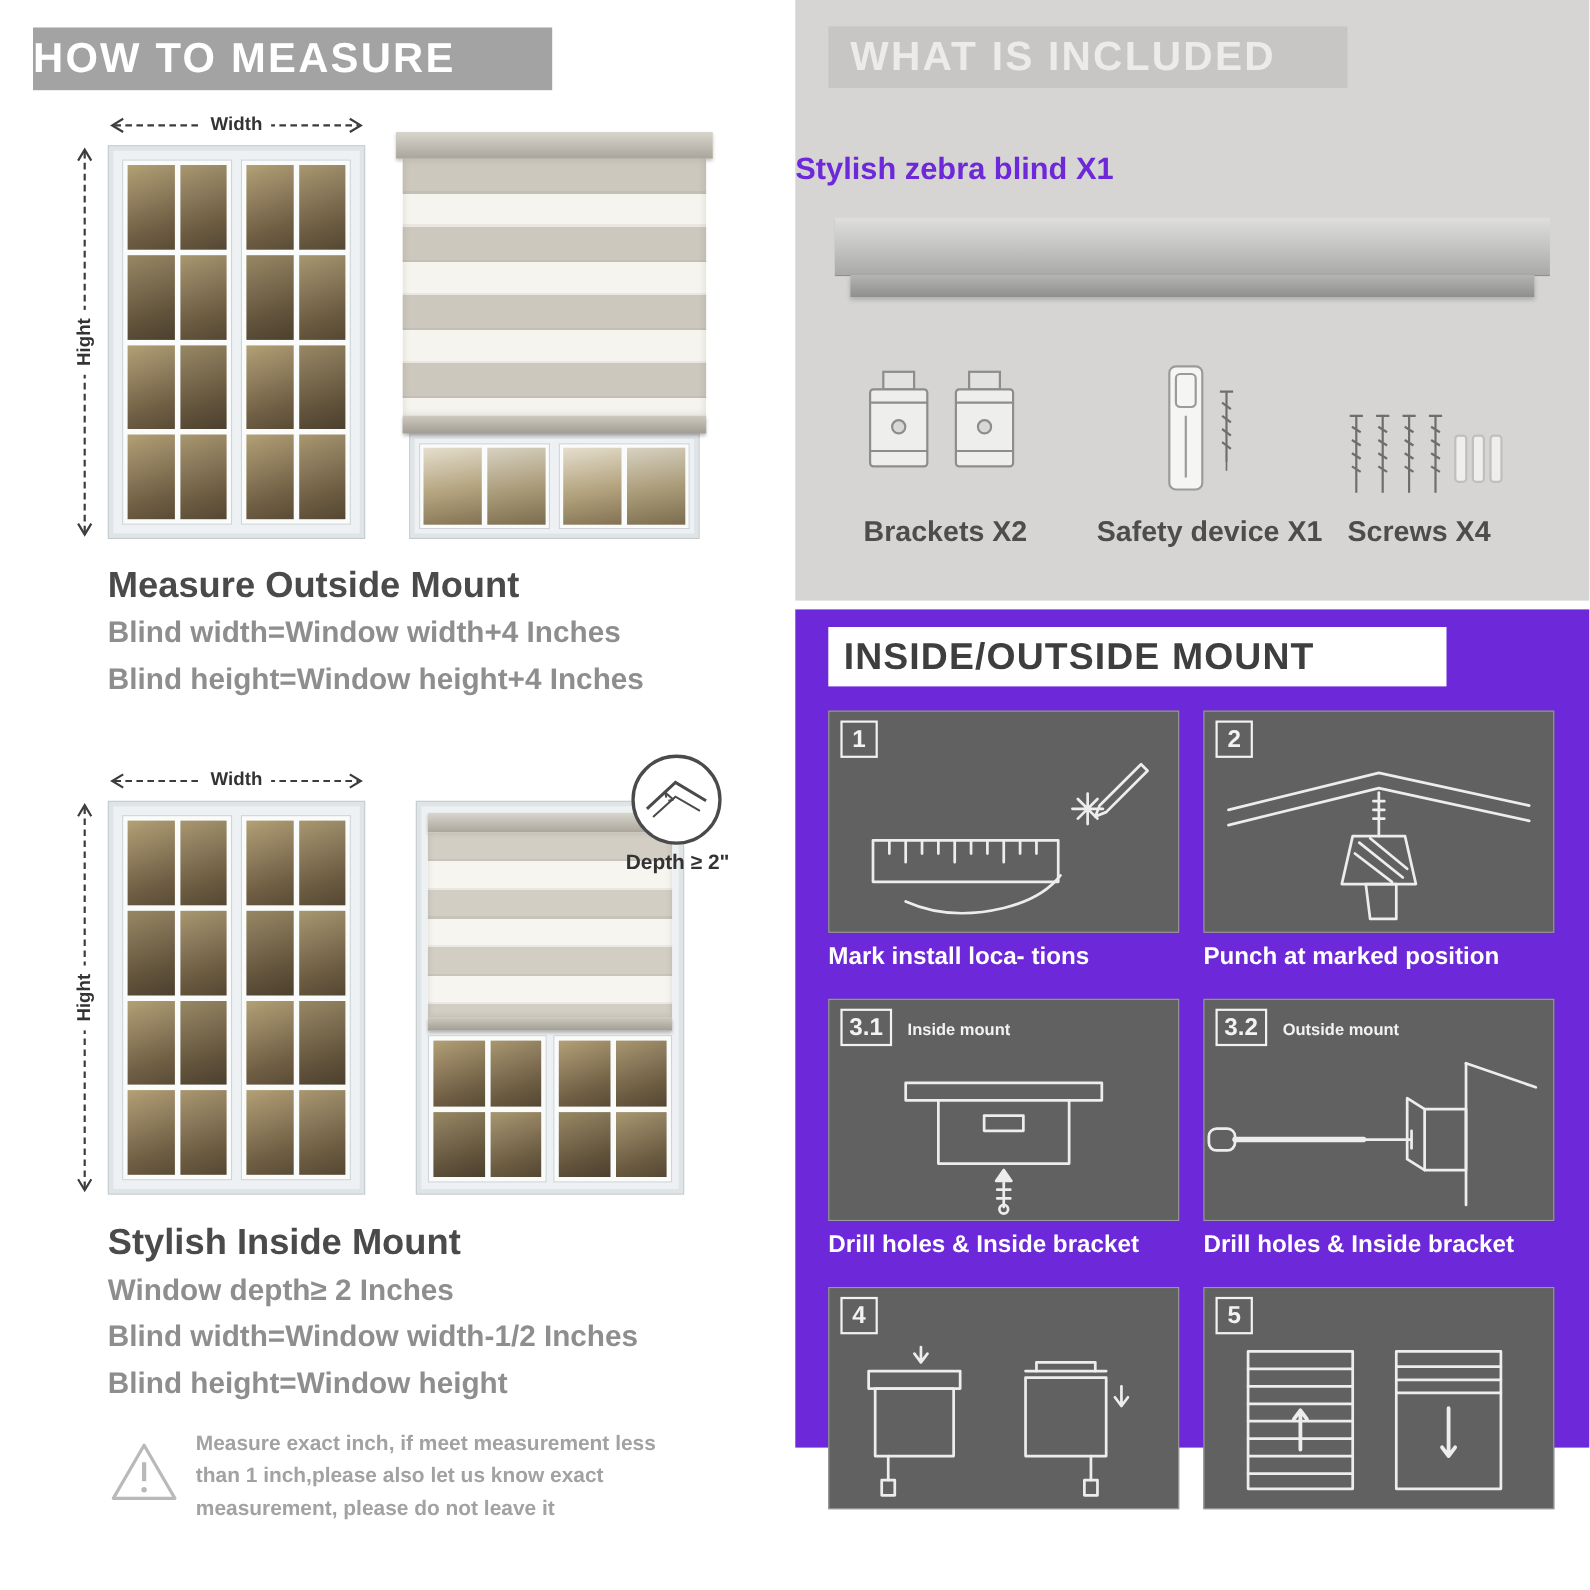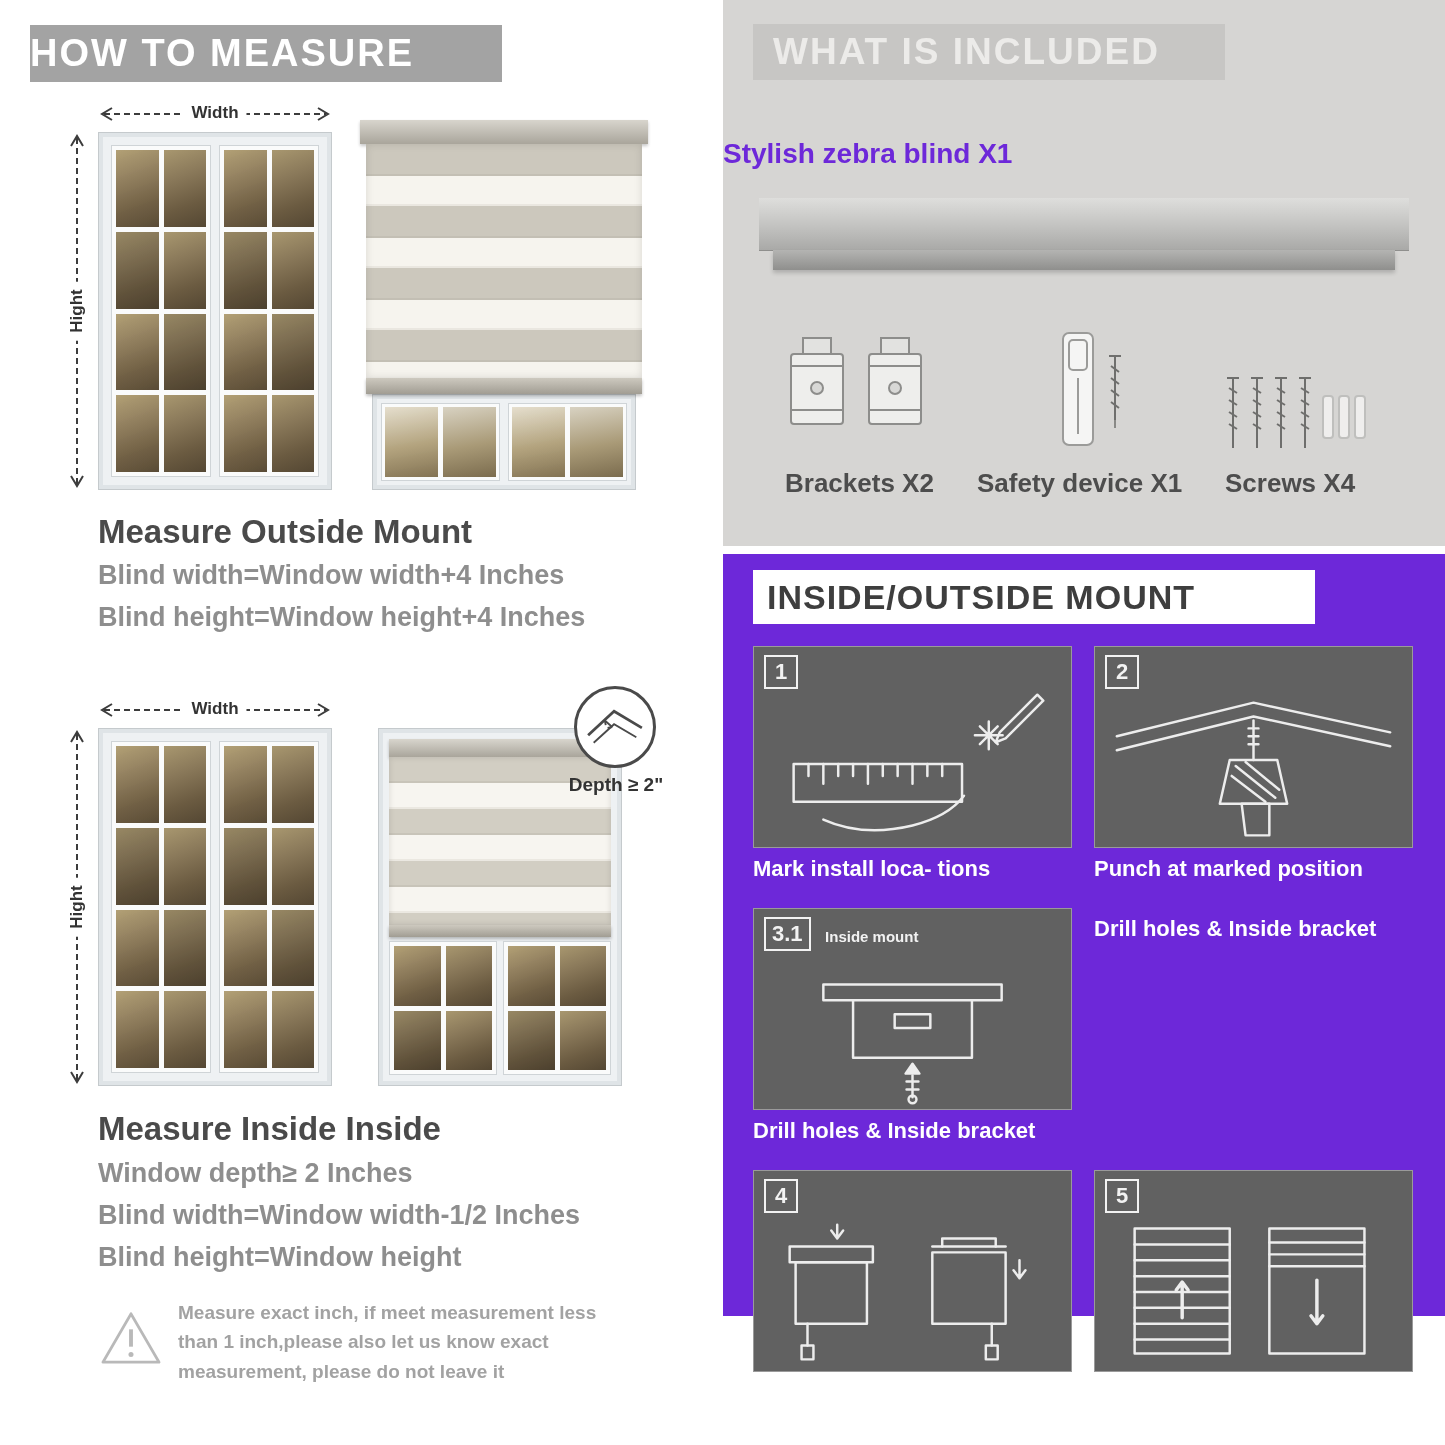--- a/index.html
+++ b/index.html
@@ -232,21 +232,21 @@
   <div class="callout" style="left:574px; top:686px;">
     <svg viewBox="0 0 82 82" width="76" height="76">
       <path d="M12 50 L40 24 L70 42" stroke="#4a4a4a" stroke-width="3" fill="none"></path>
       <path d="M18 58 L40 38 L64 52" stroke="#4a4a4a" stroke-width="2" fill="none"></path>
       <path d="M30 34 l8 7" stroke="#4a4a4a" stroke-width="2" fill="none"></path>
       <path d="M30 34 l1 5 M38 41 l-5 1" stroke="#4a4a4a" stroke-width="2" fill="none"></path>
     </svg>
   </div>
   <div class="depth-label" style="left:556px; top:774px; width:120px;">Depth ≥ 2"</div>
 
-  <div class="section-title" style="left:98px; top:1110px;">Measure Inside Inside</div>
+  <div class="section-title" style="left:98px; top:1110px;">Stylish Inside Mount</div>
   <div class="formula" style="left:98px; top:1158px;">Window depth≥ 2 Inches</div>
   <div class="formula" style="left:98px; top:1200px;">Blind width=Window width-1/2 Inches</div>
   <div class="formula" style="left:98px; top:1242px;">Blind height=Window height</div>
 
   <svg style="position:absolute; left:100px; top:1310px;" width="62" height="56" viewBox="0 0 64 58">
     <path d="M32 4 L61 54 H3 Z" fill="none" stroke="#b9b9b9" stroke-width="3" stroke-linejoin="round"></path>
     <line x1="32" y1="20" x2="32" y2="38" stroke="#b9b9b9" stroke-width="4"></line>
     <circle cx="32" cy="46" r="2.6" fill="#b9b9b9"></circle>
   </svg>
   <div class="note-text" style="left:178px; top:1298px; width:452px;">Measure exact inch, if meet measurement less than 1 inch,please also let us know exact measurement, please do not leave it</div>
@@ -294,21 +294,21 @@
       <path d="M78 8 h12 M84 8 v62 M80 18 l8 5 M80 30 l8 5 M80 42 l8 5 M80 54 l8 5 M84 70 l0 8"></path>
     </g>
     <g stroke="#bfbfbd" fill="rgba(255,255,255,0.6)" stroke-width="2">
       <rect x="102" y="26" width="10" height="42" rx="3"></rect>
       <rect x="118" y="26" width="10" height="42" rx="3"></rect>
       <rect x="134" y="26" width="10" height="42" rx="3"></rect>
     </g>
   </svg>
 
   <span class="item-label" style="left:62px;">Brackets X2</span>
-  <span class="item-label" style="left:254px;">Safety device X1</span>
+  <span class="item-label" style="left:274px;">Safety device X1</span>
   <span class="item-label" style="left:502px;">Screws X4</span>
 </div>
 
 <div class="mount-panel">
   <div class="banner-mount">INSIDE/OUTSIDE MOUNT</div>
 
   <div class="steps">
 
     <div class="step-cell">
       <div class="step-box">
@@ -359,20 +359,36 @@
           <path d="M160 142 v-22"></path>
           <path d="M154 134 h12 M154 126 h12"></path>
           <path d="M160 108 l-7 10 h14 z" fill="#ededed"></path>
           <circle cx="160" cy="144" r="4"></circle>
         </svg>
       </div>
       <div class="step-caption">Drill holes &amp;  Inside bracket</div>
     </div>
 
     <div class="step-cell">
+      <div class="step-box">
+        <div class="step-head">
+          <span class="step-num">3.2</span>
+          <span class="step-title">Outside mount</span>
+        </div>
+        <svg class="ill linework" viewBox="0 0 320 150" preserveAspectRatio="xMidYMid meet">
+          <path d="M240 10 v130"></path>
+          <path d="M240 10 L304 32"></path>
+          <path d="M202 52 h38 v56 h-38 z"></path>
+          <path d="M202 52 l-16 -10 v56 l16 10"></path>
+          <rect x="4" y="70" width="24" height="20" rx="7"></rect>
+          <path d="M28 80 h118" stroke-width="5"></path>
+          <path d="M146 80 h44"></path>
+          <path d="M190 72 v16"></path>
+        </svg>
+      </div>
       <div class="step-caption">Drill holes &amp;  Inside bracket</div>
     </div>
 
     <div class="step-cell">
       <div class="step-box">
         <div class="step-head">
           <span class="step-num">4</span>
           
         </div>
         <svg class="ill linework" viewBox="0 0 320 150" preserveAspectRatio="xMidYMid meet">

